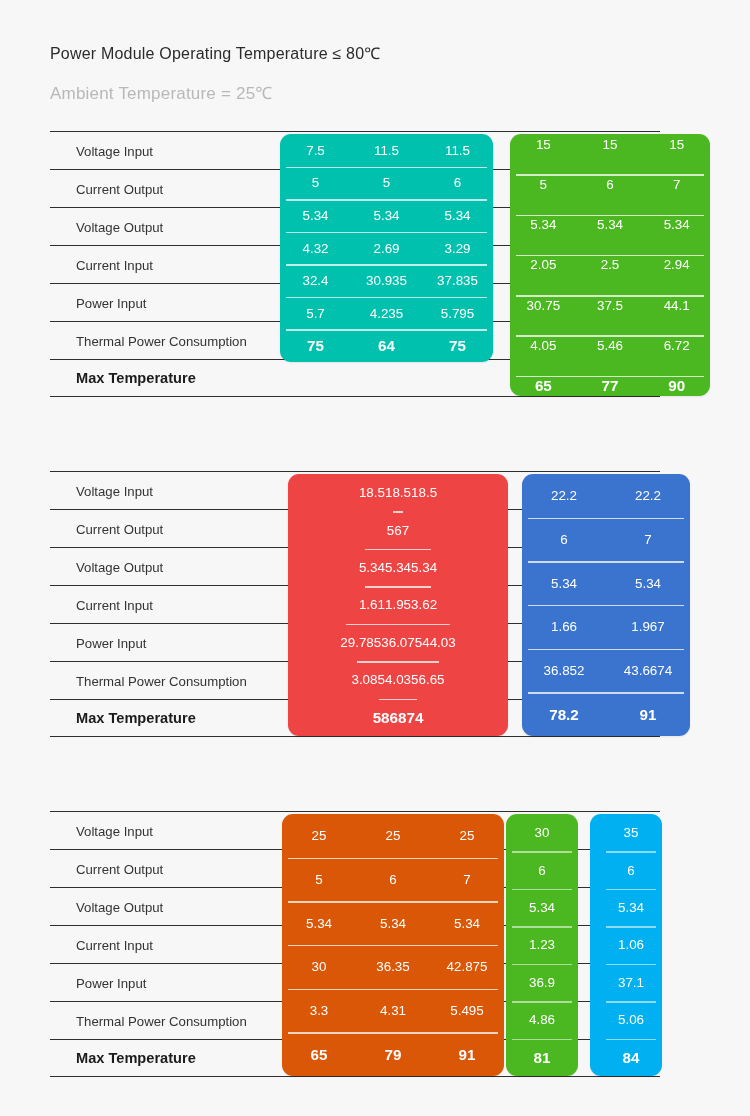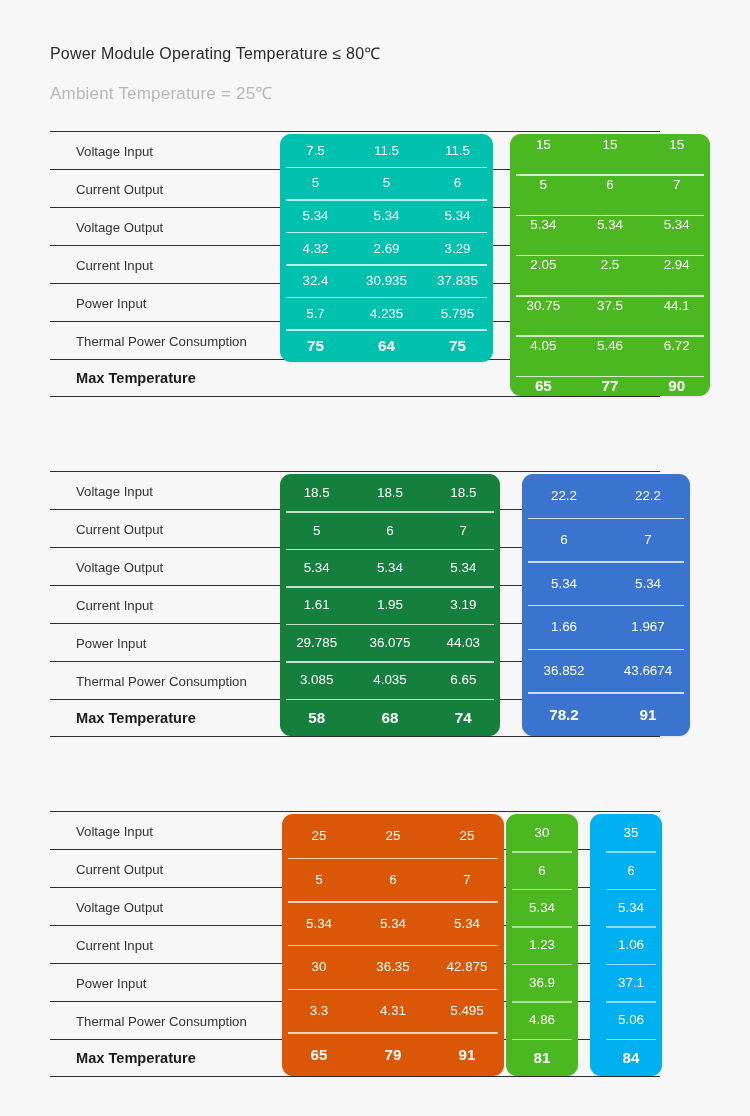--- a/index.html
+++ b/index.html
@@ -245,40 +245,40 @@
         <div class="row">
           <span class="lbl">Power Input</span>
         </div>
         <div class="row">
           <span class="lbl">Thermal Power Consumption</span>
         </div>
         <div class="row maxrow">
           <span class="lbl">Max Temperature</span>
         </div>
       </div>
-  <div class="panel" style="background: #15803d; left: 230px; width: 220px; top: 3px; height: 262px;">
+  <div class="panel" style="background: #ef4444; left: 238px; width: 220px; top: 3px; height: 262px; align-items: center;">
         <div class="prow">
           <div class="cell">18.5</div>
           <div class="cell">18.5</div>
           <div class="cell">18.5</div>
         </div>
         <div class="prow">
           <div class="cell">5</div>
           <div class="cell">6</div>
           <div class="cell">7</div>
         </div>
         <div class="prow">
           <div class="cell">5.34</div>
           <div class="cell">5.34</div>
           <div class="cell">5.34</div>
         </div>
         <div class="prow">
           <div class="cell">1.61</div>
           <div class="cell">1.95</div>
-          <div class="cell">3.19</div>
+          <div class="cell">3.62</div>
         </div>
         <div class="prow">
           <div class="cell">29.785</div>
           <div class="cell">36.075</div>
           <div class="cell">44.03</div>
         </div>
         <div class="prow">
           <div class="cell">3.085</div>
           <div class="cell">4.035</div>
           <div class="cell">6.65</div>

